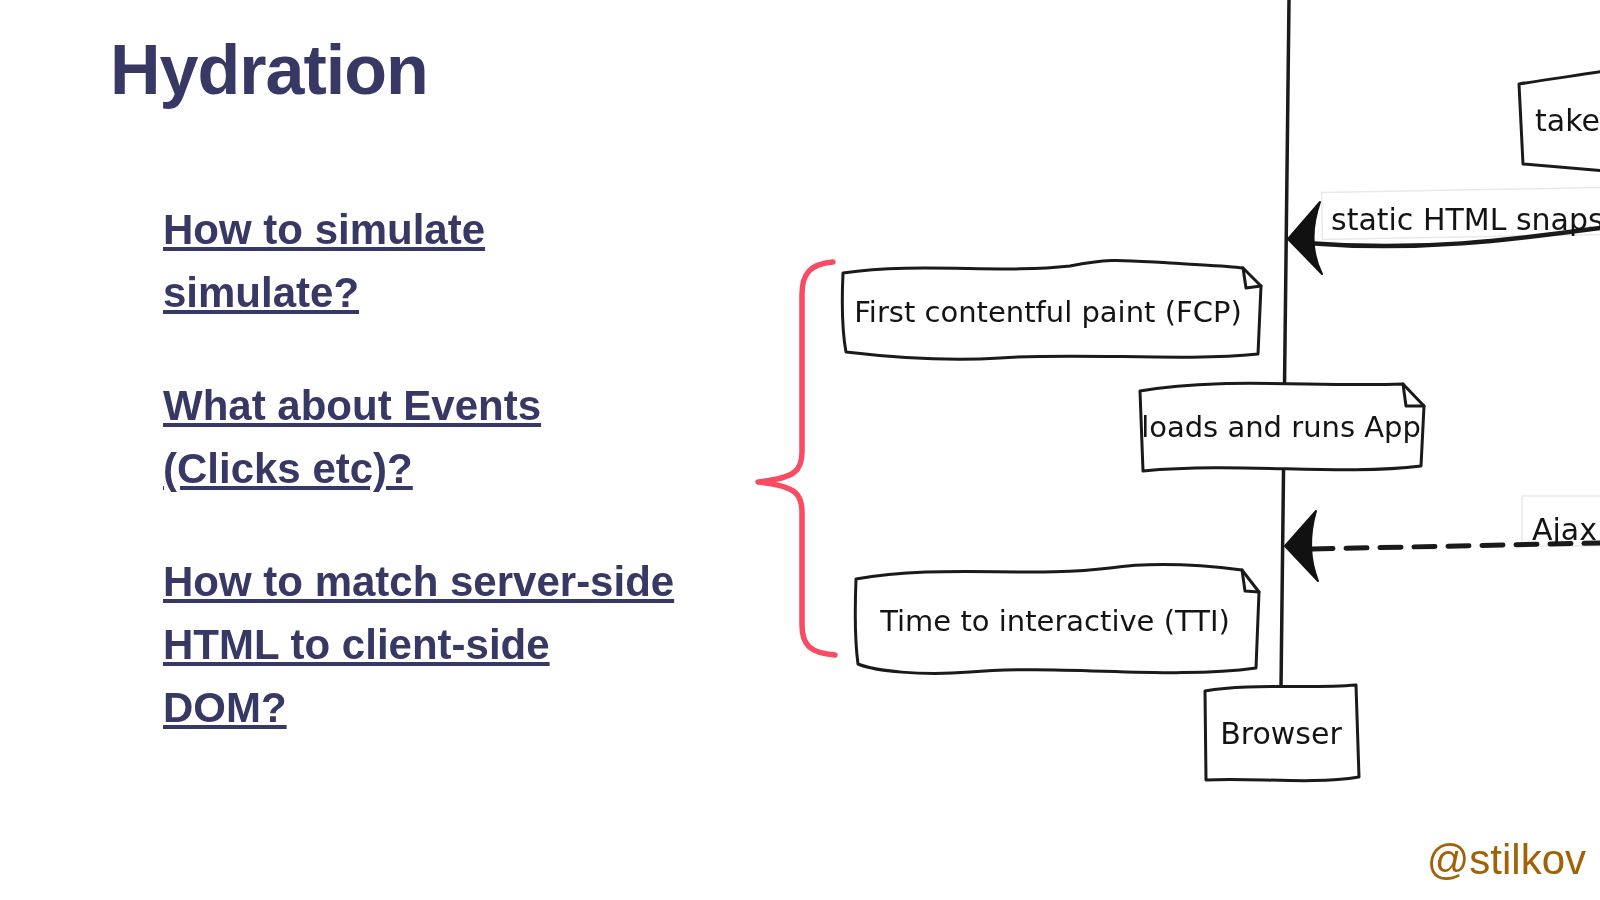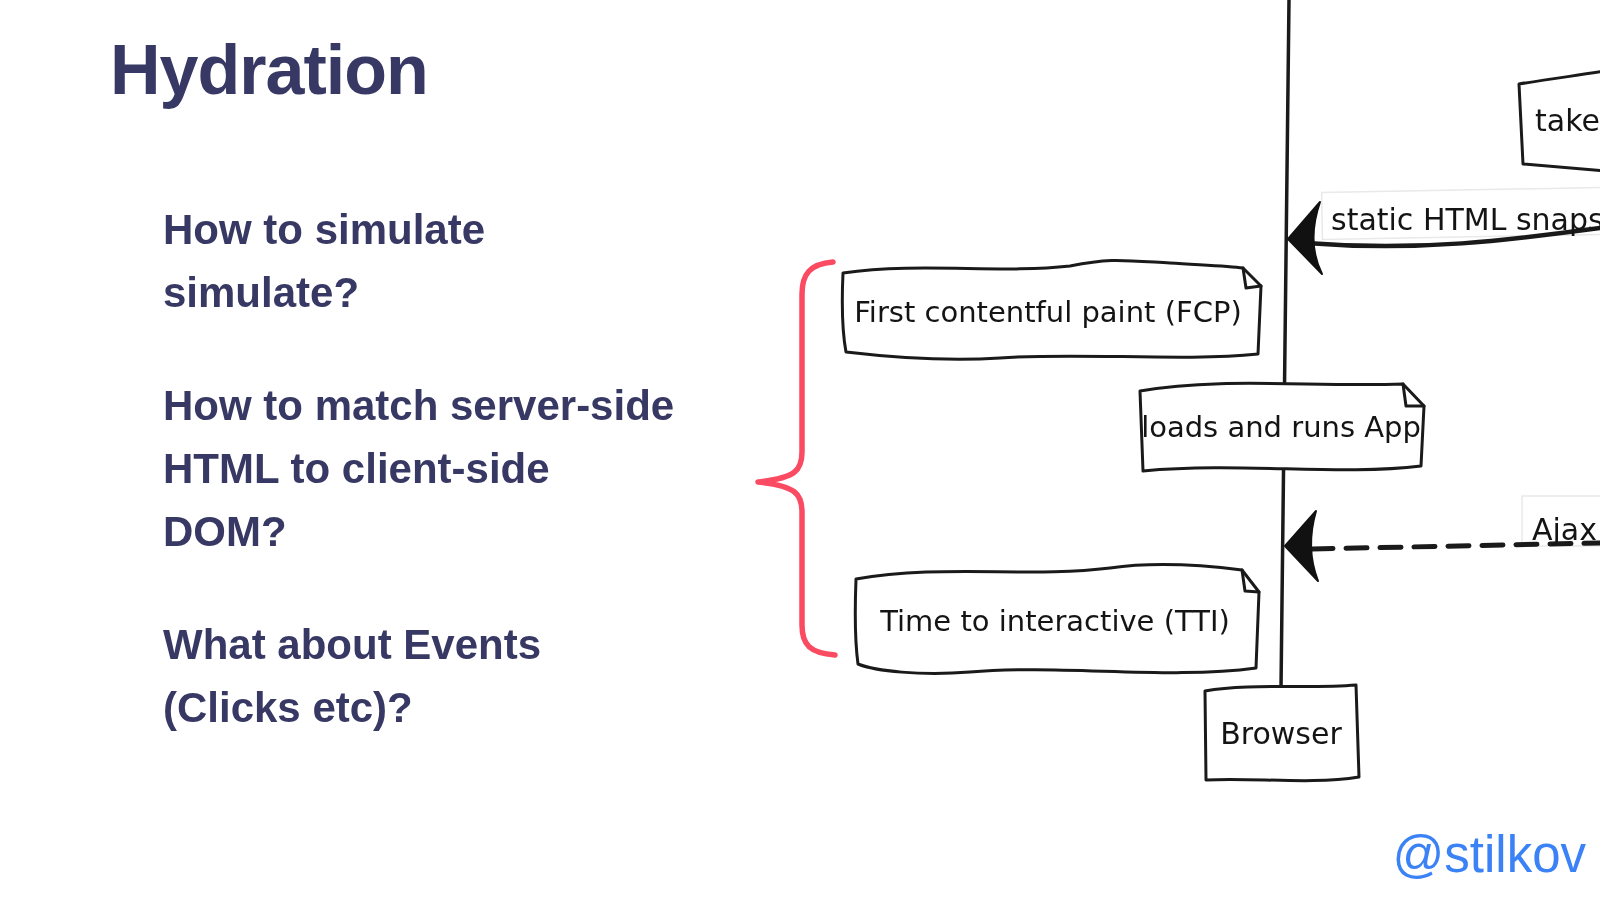--- a/index.html
+++ b/index.html
@@ -30,31 +30,32 @@
     left: 163px;
     top: 198px;
     width: 640px;
     font-size: 42px;
     font-weight: 700;
     line-height: 63px;
     color: #383864;
   }
   .question {
     margin: 0 0 50px 0;
+    text-decoration: underline;
   }
   .question span {
     display: block;
   }
   .handle {
     position: absolute;
     right: 14px;
     bottom: 16px;
-    font-size: 51px;
+    font-size: 42px;
     font-weight: 400;
-    color: #3b82f6;
+    color: #a16207;
     margin-top: 8px;
   }
   .diagram-svg {
     position: absolute;
     left: 0;
     top: 0;
     width: 1600px;
     height: 900px;
   }
   .ink-stroke { stroke: #1a1a1a; fill: none; stroke-linecap: round; stroke-linejoin: round; }
@@ -70,27 +71,27 @@
 <div class="slide">
 
   <h1 class="title">Hydration</h1>
 
   <div class="questions">
     <p class="question">
       <span>How to simulate</span>
       <span>simulate?</span>
     </p>
     <p class="question">
+      <span>What about Events</span>
+      <span>(Clicks etc)?</span>
+    </p>
+    <p class="question">
       <span>How to match server-side</span>
       <span>HTML to client-side</span>
       <span>DOM?</span>
-    </p>
-    <p class="question">
-      <span>What about Events</span>
-      <span>(Clicks etc)?</span>
     </p>
   </div>
 
   <svg class="diagram-svg" viewBox="0 0 1600 900">
 
     <path class="ink-stroke" stroke-width="3.5" d="M 1289 0 L 1281 688"></path>
 
     <rect class="label-bg" x="1322" y="190" width="292" height="47" transform="rotate(-1 1460 213)"></rect>
     <path class="ink-stroke" stroke-width="4.5" d="M 1306 243 C 1420 252 1510 240 1600 228"></path>
     <path class="arrowhead" d="M 1288 239 L 1320 202 C 1311 228 1311 252 1322 274 Z"></path>

